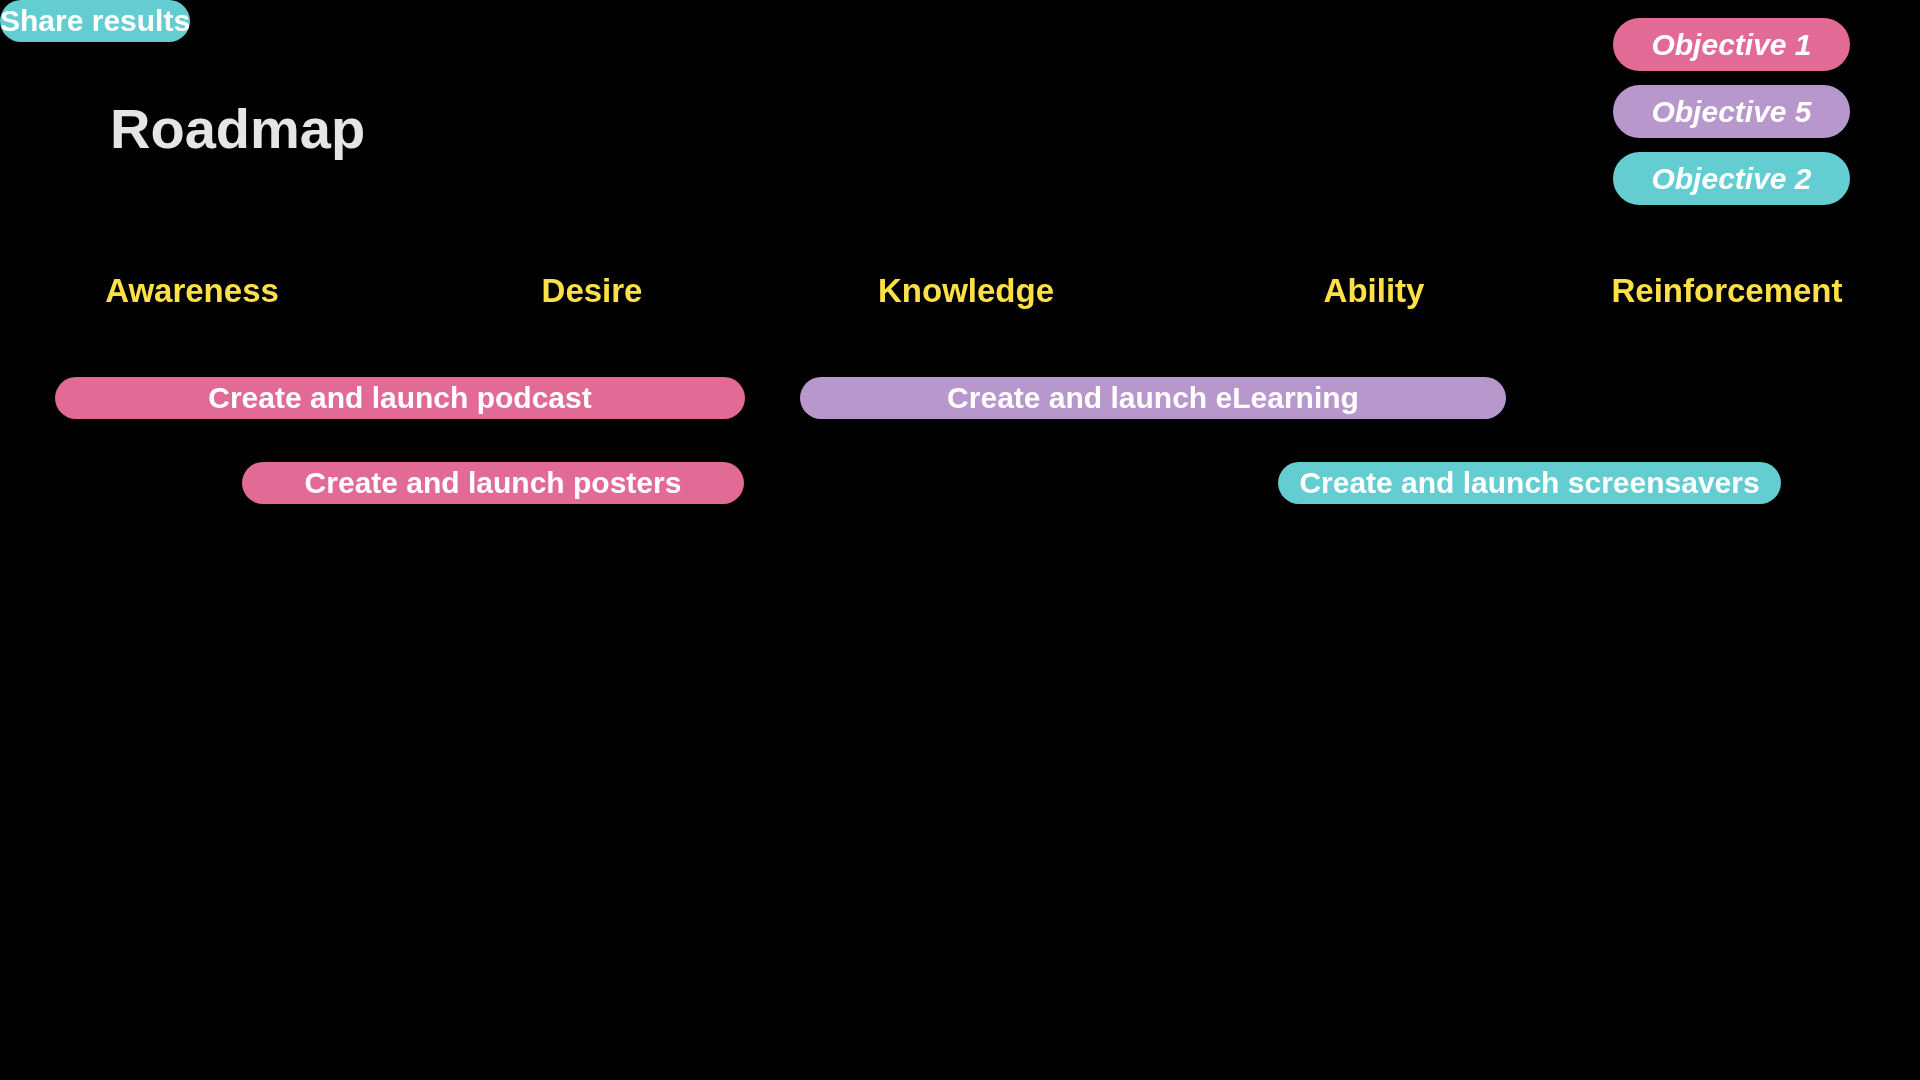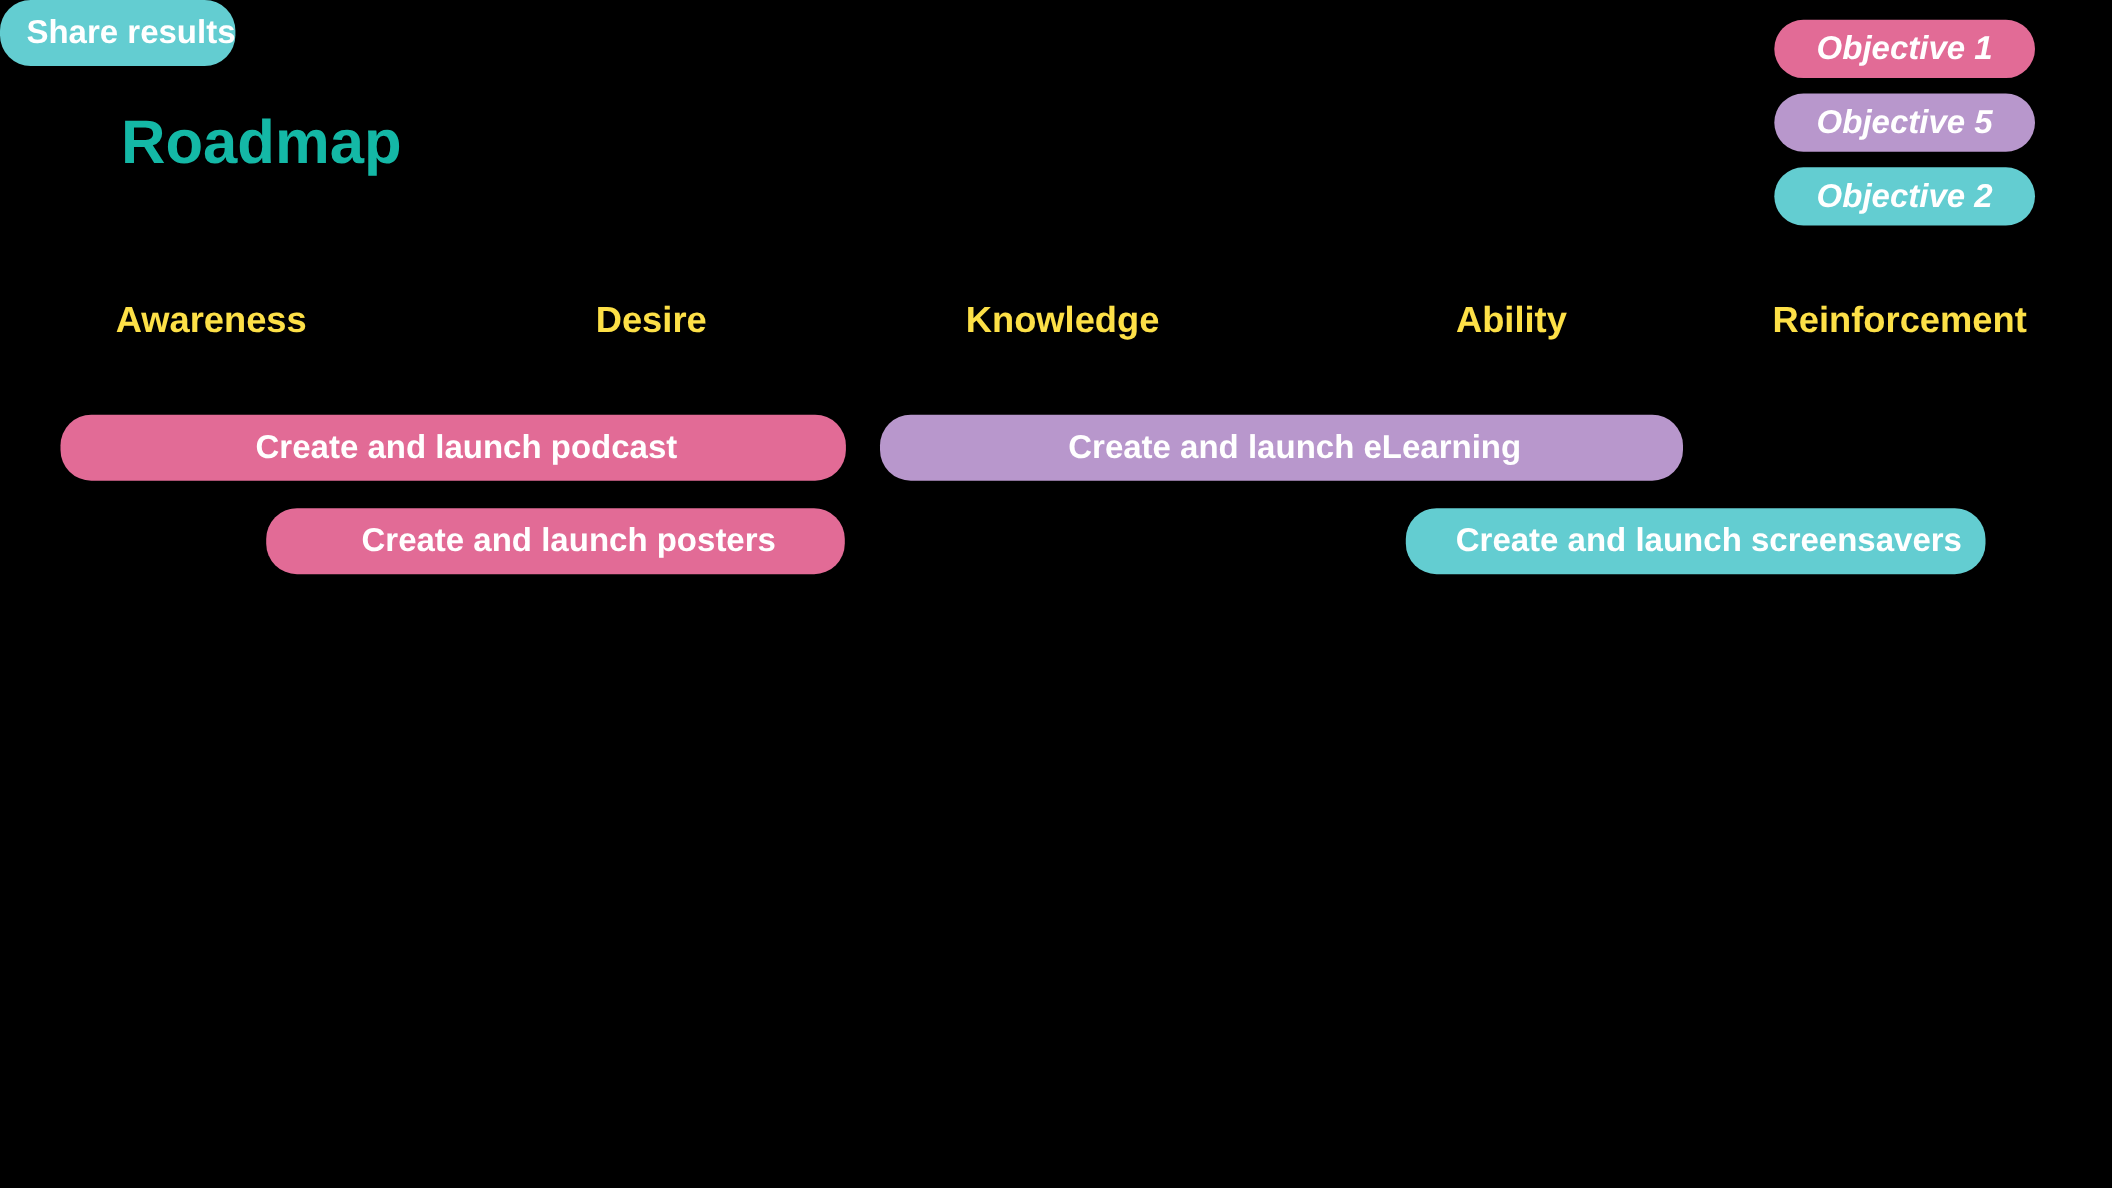--- a/index.html
+++ b/index.html
@@ -13,21 +13,21 @@
     width: 1920px;
     height: 1080px;
     background: #000000;
     overflow: hidden;
   }
   .title {
     position: absolute;
     left: 110px;
     top: 96px;
     margin: 0;
-    color: #14b8a6;
+    color: #e5e5e5;
     font-size: 56px;
     font-weight: 700;
     letter-spacing: 0px;
   }
   .legend {
     position: absolute;
     left: 1613px;
     top: 18px;
     width: 237px;
     display: flex;
@@ -57,23 +57,22 @@
     font-weight: 700;
     white-space: nowrap;
   }
   .col-awareness     { left: 192px;  }
   .col-desire        { left: 592px;  }
   .col-knowledge     { left: 966px;  }
   .col-ability       { left: 1344px; margin-left: 30px; }
   .col-reinforcement { left: 1727px; }
   .bar {
     position: absolute;
-    height: 60px;
+    height: 42px;
     font-size: 30px;
-    padding-left: 24px;
   }
   .bar-podcast      { left: 55px;   top: 377px; width: 690px; }
   .bar-elearning    { left: 800px;  top: 377px; width: 706px; }
   .bar-posters      { left: 242px;  top: 462px; width: 502px; }
   .bar-screensavers { left: 1278px; top: 462px; width: 503px; }
 </style>
 </head>
 <body>
 
 <div class="canvas">

